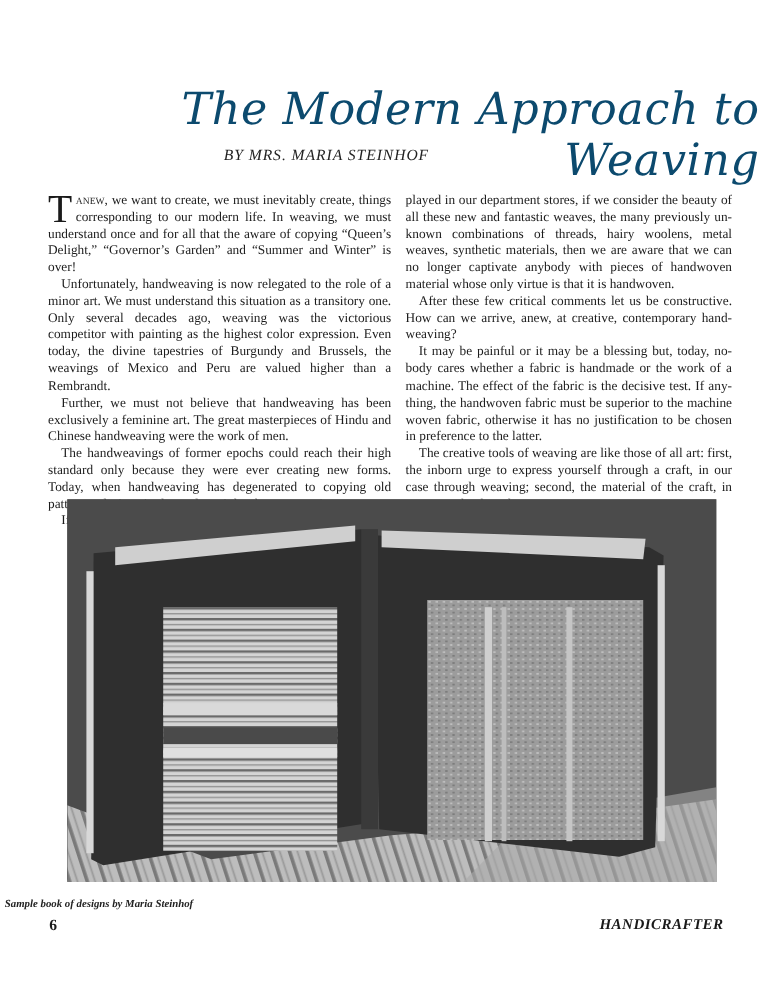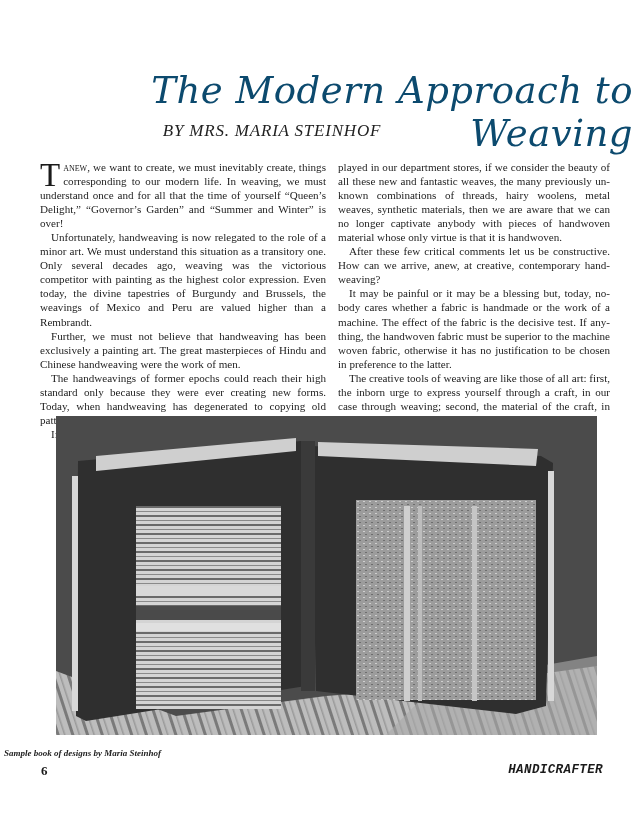--- a/index.html
+++ b/index.html
@@ -2,49 +2,49 @@
 <html><head>
 <meta charset="utf-8">
 <style>
   html, body { margin:0; padding:0; background:#fff; }
   body { width:633px; height:821px; position:relative; overflow:hidden;
          font-family:"Liberation Serif","DejaVu Serif",serif; color:#1a1a1a; }
   .title { position:absolute; left:0; width:633px; top:44px; text-align:right;
            font-family:"DejaVu Serif","Liberation Serif",serif; font-style:italic;
            font-size:37px; letter-spacing:0.5px; color:#0c4a6e; font-weight:normal; }
   .byline { position:absolute; left:0; width:544px; top:121px; text-align:center;
-            font-style:italic; font-size:17px; letter-spacing:0.8px; color:#222; }
+            font-style:italic; font-size:13px; letter-spacing:0.8px; color:#222; }
   .col { position:absolute; top:160px; font-size:11.1px; line-height:14.05px;
          text-align:justify; color:#1c1c1c; }
   .col.left { left:40px; width:286px; }
   .col.right { left:338px; width:272px; }
   .col p { margin:0; text-indent:11px; hyphens:manual; }
   .col p.noind { text-indent:0; }
   .dropcap { float:left; font-size:33px; line-height:26px; margin:2px 3px 0 0;
              font-family:"Liberation Serif",serif; color:#1a1a1a; }
   .sc { font-variant:small-caps; }
   .photo { position:absolute; left:56px; top:416px; width:541px; height:319px;
            background:#4d4d4d; overflow:hidden; }
   .photo svg { display:block; }
   .caption { position:absolute; left:4px; width:633px; top:748px; text-align:left;
              font-style:italic; font-weight:bold; font-size:9px; color:#222; }
   .pagenum { position:absolute; left:41px; top:763px; font-weight:bold; font-size:13px; color:#1a1a1a; }
   .magname { position:absolute; right:30px; top:763px; font-weight:bold; font-style:italic;
-             font-size:12.5px; letter-spacing:0.4px; color:#1a1a1a;font-family:Liberation Mono, monospace; }
+             font-size:12.5px; letter-spacing:0.4px; color:#1a1a1a; }
 </style>
 </head>
 <body>
 
 <h1 class="title">The Modern Approach to Weaving</h1>
 <div class="byline">BY MRS. MARIA STEINHOF</div>
 
 <div class="col left">
-  <p class="noind"><span class="dropcap">T</span><span class="sc">anew,</span><span> we want to create, we must inevitably create, things corresponding to our modern life. In weaving, we must understand once and for all that the time of yourself “Queen’s Delight,” “Governor’s Garden” and “Summer and Winter” is over!</span></p>
+  <p class="noind"><span class="dropcap">T</span><span class="sc">anew,</span><span> we want to create, we must inevitably create, things corresponding to our modern life. In weaving, we must understand once and for all that the aware of copying “Queen’s Delight,” “Governor’s Garden” and “Summer and Winter” is over!</span></p>
   <p>Unfortunately, handweaving is now relegated to the role of a minor art. We must understand this situation as a transitory one. Only several decades ago, weaving was the victorious competitor with painting as the highest color ex­pression. Even today, the divine tapestries of Burgundy and Brussels, the weavings of Mexico and Peru are valued higher than a Rembrandt.</p>
-  <p>Further, we must not believe that handweaving has been exclusively a painting art. The great masterpieces of Hindu and Chinese handweaving were the work of men.</p>
+  <p>Further, we must not believe that handweaving has been exclusively a feminine art. The great masterpieces of Hindu and Chinese handweaving were the work of men.</p>
   <p>The handweavings of former epochs could reach their high standard only because they were ever creating new forms. Today, when handweaving has degenerated to copy­ing old patterns, glorious in themselves, it has become a minor art.</p>
   <p>If we look at the innumerable patterns of fabrics dis-</p>
 </div>
 
 <div class="col right">
   <p class="noind">played in our department stores, if we consider the beauty of all these new and fantastic weaves, the many previously un­known combinations of threads, hairy woolens, metal weaves, synthetic materials, then we are aware that we can no longer captivate anybody with pieces of handwoven material whose only virtue is that it is handwoven.</p>
   <p>After these few critical comments let us be constructive. How can we arrive, anew, at creative, contemporary hand­weaving?</p>
   <p>It may be painful or it may be a blessing but, today, no­body cares whether a fabric is handmade or the work of a machine. The effect of the fabric is the decisive test. If any­thing, the handwoven fabric must be superior to the ma­chine woven fabric, otherwise it has no justification to be chosen in preference to the latter.</p>
   <p><span>The creative tools of weaving are like those of all art: first, the inborn urge to express yourself through a craft, in our case through weaving; second, the material of the craft, in our case, </span><i>the thread.</i></p>
   <p>As with Music, Weaving has always been the deepest</p>

